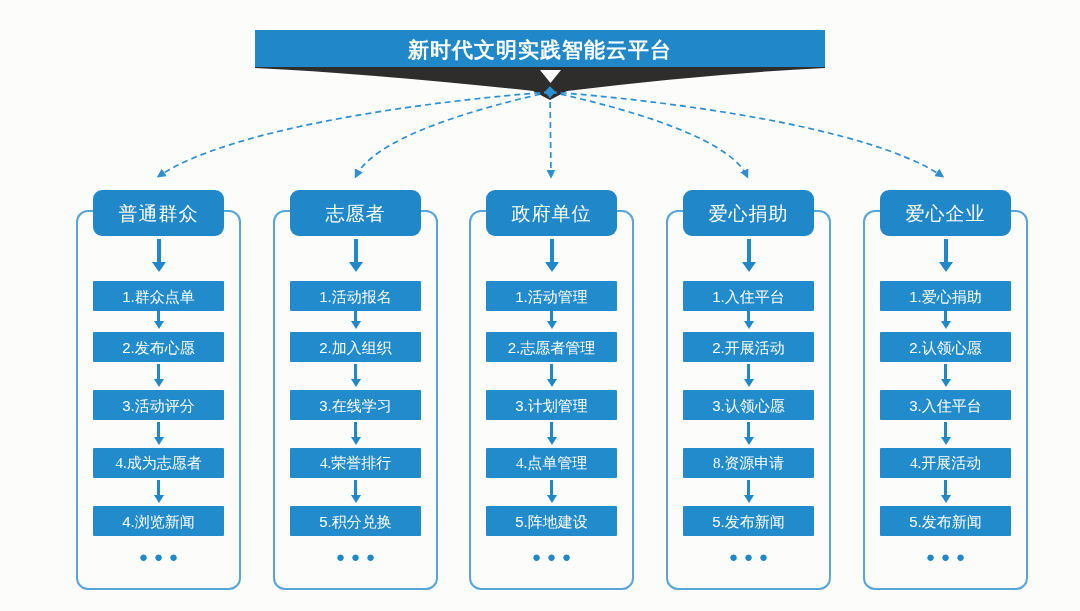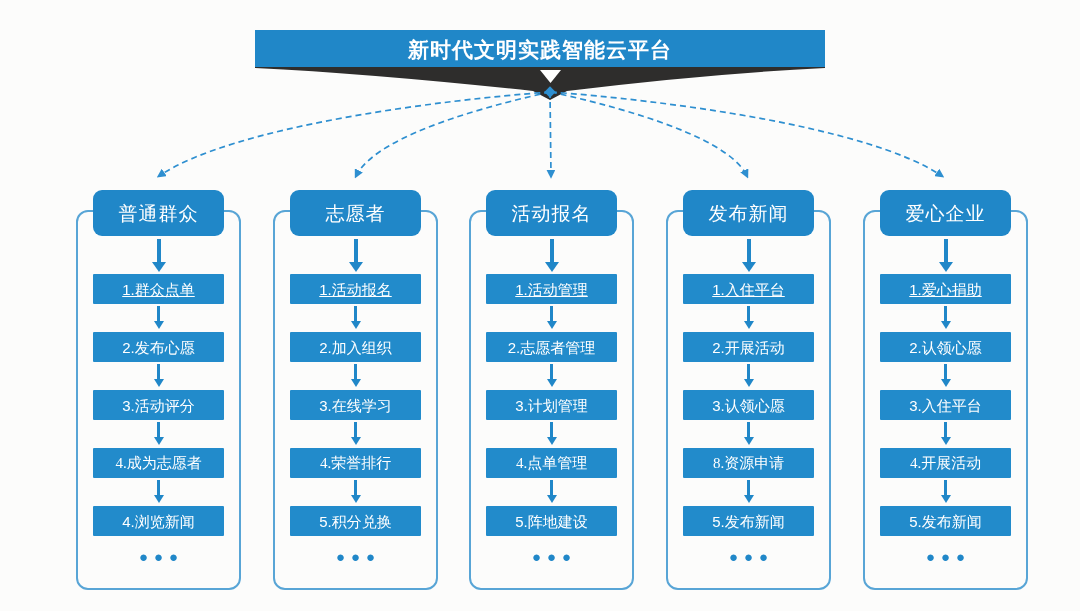--- a/index.html
+++ b/index.html
@@ -30,21 +30,21 @@
   .col-header {
     position:absolute; left:33px; top:5px; width:131px; height:46px;
     background:#2087c8; border-radius:9px; color:#fff; text-align:center;
     font-size:19px; font-weight:normal; line-height:47px; letter-spacing:1px;
   }
   .item {
     position:absolute; left:33px; width:131px; height:30px;
     background:#228ccb; background:#228bcb; color:#fff; text-align:center;
     font-size:15px; line-height:31px; border-radius:1px;
   }
-  .i1 { top:89px;text-decoration:underline; } .i2 { top:147px; } .i3 { top:205px; } .i4 { top:263px;font-family:Liberation Serif, serif; } .i5 { top:321px; }
+  .i1 { top:96px; } .i2 { top:147px; } .i3 { top:205px; } .i4 { top:263px;font-family:Liberation Serif, serif; } .i5 { top:321px; }
 
   .varrow {
     position:absolute; left:50%; transform:translateX(-50%);
     display:flex; flex-direction:column; align-items:center;
   }
   .varrow .stem { width:3px; background:#2087c8; height:15px; }
   .varrow .head {
     width:0; height:0;
     border-left:5px solid transparent; border-right:5px solid transparent;
     border-top:8px solid #2087c8;
@@ -147,21 +147,21 @@
     <div class="varrow a5">
         <i class="stem"></i>
         <i class="head"></i>
       </div>
     <div class="item i5">5.积分兑换</div>
     <div class="dots">●●●</div>
   </div>
 
   <div class="column" style="left:453px">
     <div class="col-outline"></div>
-    <div class="col-header">活动报名</div>
+    <div class="col-header">政府单位</div>
     <div class="varrow long">
         <i class="stem"></i>
         <i class="head"></i>
       </div>
     <div class="item i1">1.活动管理</div>
     <div class="varrow a2">
         <i class="stem"></i>
         <i class="head"></i>
       </div>
     <div class="item i2">2.志愿者管理</div>
@@ -178,21 +178,21 @@
     <div class="varrow a5">
         <i class="stem"></i>
         <i class="head"></i>
       </div>
     <div class="item i5">5.阵地建设</div>
     <div class="dots">●●●</div>
   </div>
 
   <div class="column" style="left:650px">
     <div class="col-outline"></div>
-    <div class="col-header">发布新闻</div>
+    <div class="col-header">爱心捐助</div>
     <div class="varrow long">
         <i class="stem"></i>
         <i class="head"></i>
       </div>
     <div class="item i1">1.入住平台</div>
     <div class="varrow a2">
         <i class="stem"></i>
         <i class="head"></i>
       </div>
     <div class="item i2">2.开展活动</div>

